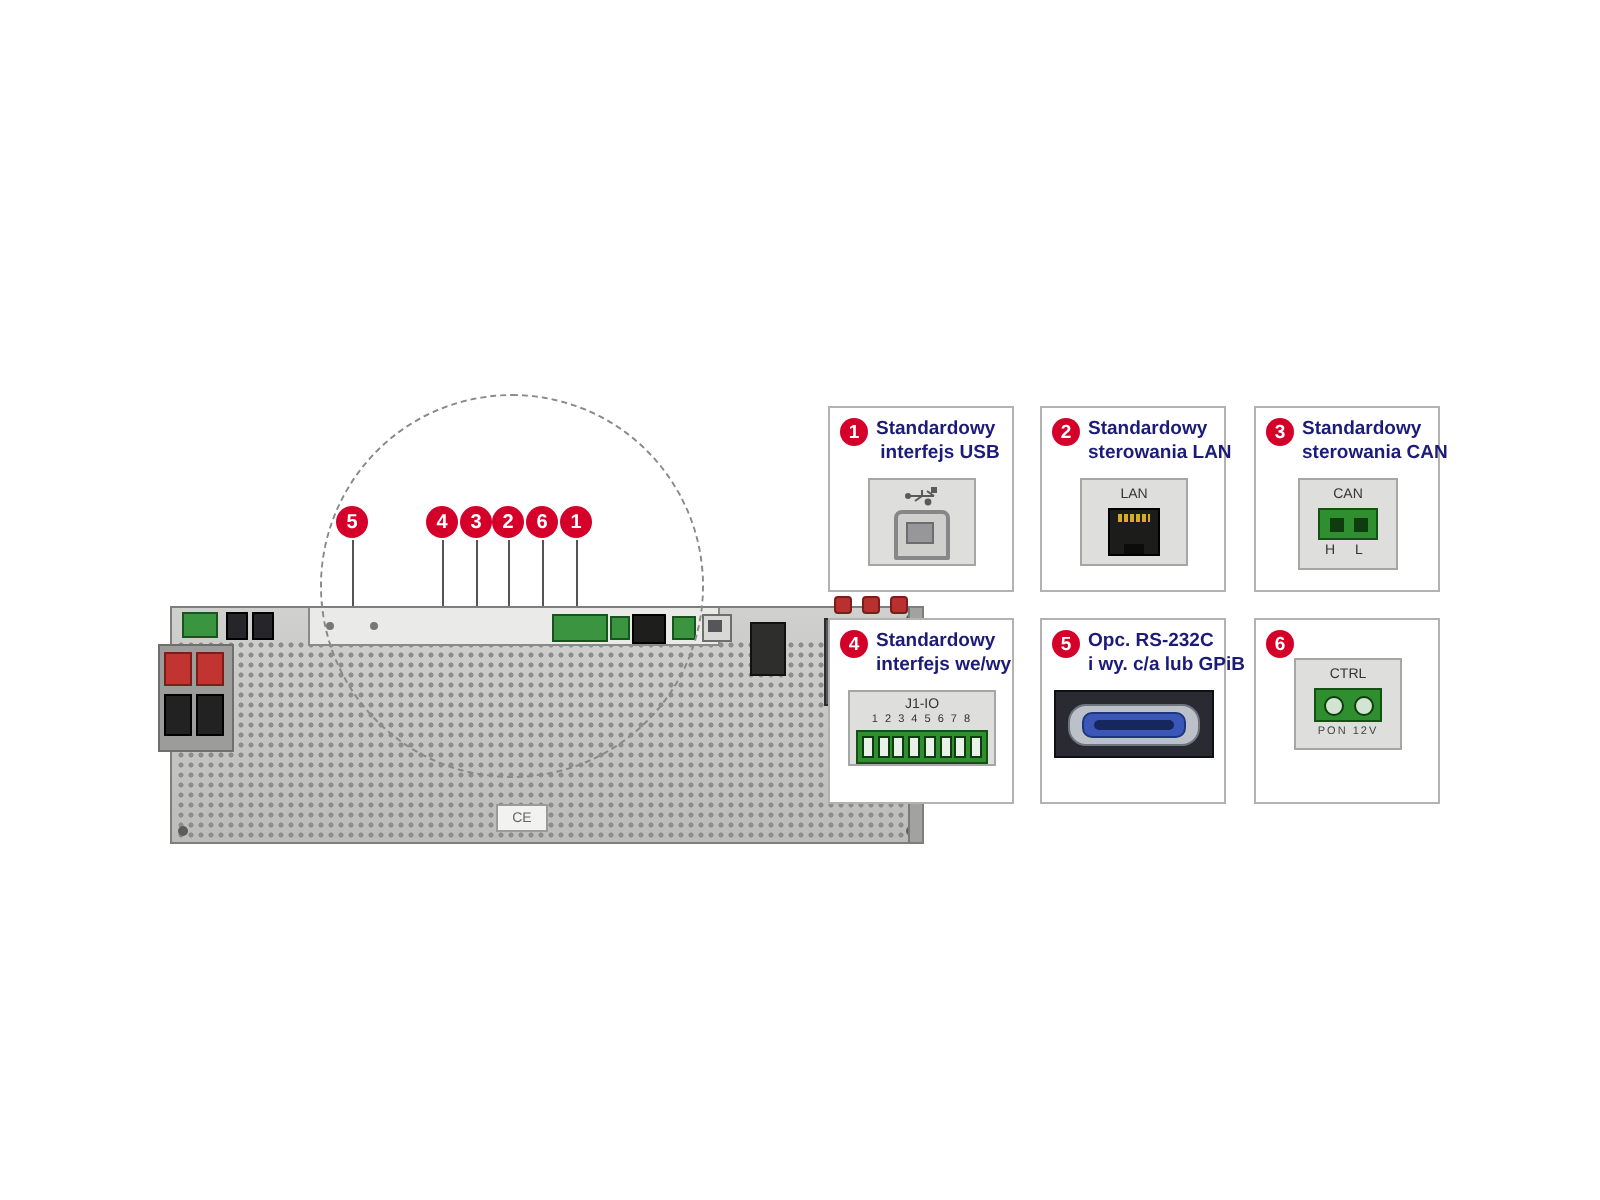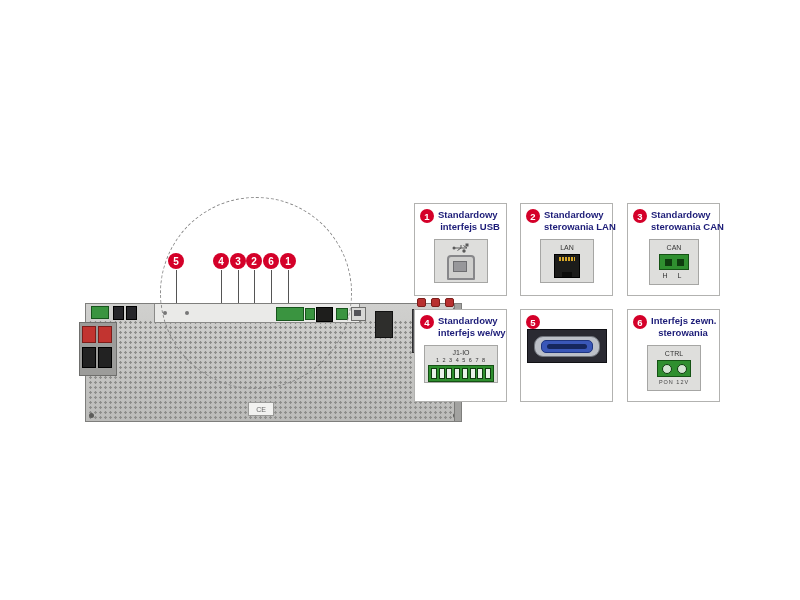--- a/index.html
+++ b/index.html
@@ -238,35 +238,35 @@
           <div class="io-pin"></div>
           <div class="io-pin"></div>
           <div class="io-pin"></div>
         </div>
       </div>
     </div>
   </div>
 
   <div class="card r2 cx2">
     <div class="badge">5</div>
+    <div class="card-title">
+      <div class="t1">Opc. RS-232C</div>
+      <div class="t2">i wy. c/a lub GPiB</div>
+    </div>
     <div class="port">
       <div class="port-gpib">
         <div class="gpib-shell">
           <div class="gpib-insert"></div>
         </div>
       </div>
     </div>
   </div>
 
   <div class="card r2 cx3">
     <div class="badge">6</div>
-    <div class="card-title">
-      <div class="t1">Interfejs zewn.</div>
-      <div class="t2">sterowania</div>
-    </div>
     <div class="port">
       <div class="plate port-ctrl">
         <div class="port-label">CTRL</div>
         <div class="ctrl-block">
           <div class="ctrl-screw"></div>
           <div class="ctrl-screw"></div>
         </div>
         <div class="ctrl-sub">PON 12V</div>
       </div>
     </div>

